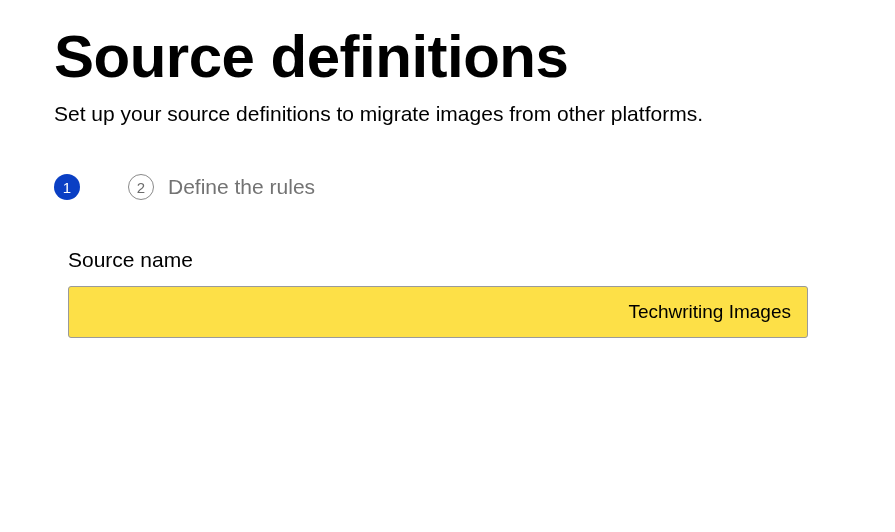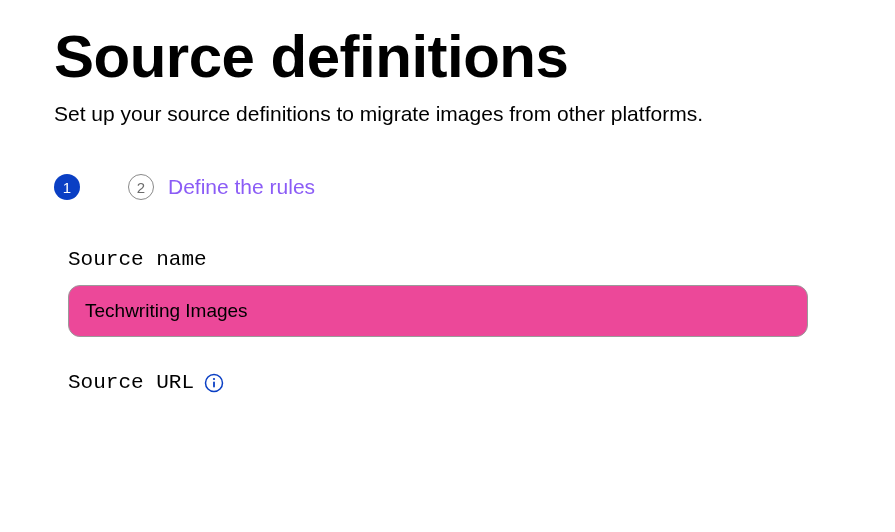--- a/index.html
+++ b/index.html
@@ -57,32 +57,31 @@
     .step-circle.inactive {
       background: #ffffff;
       border: 1.5px solid #8a8a8a;
       color: #6b6b6b;
     }
     .step-label {
       font-size: 21px;
       color: #000000;
     }
     .step-label.inactive {
-      color: #8b5cf6;
+      color: #737373;
     }
     .form-group {
       margin-bottom: 34px;
       padding-left: 14px;
     }
     .field-label-row {
       display: flex;
       align-items: center;
       gap: 10px;
       margin-bottom: 14px;
-      font-family: Liberation Mono, monospace;
     }
     .field-label {
       font-size: 21px;
       font-weight: 400;
       color: #000000;
     }
     .info-icon {
       width: 20px;
       height: 20px;
       display: inline-flex;
@@ -90,27 +89,28 @@
       justify-content: center;
     }
     .info-icon svg {
       width: 20px;
       height: 20px;
     }
     .text-input {
       width: 740px;
       height: 52px;
       border: 1px solid #9a9a9a;
-      border-radius: 12px;
+      border-radius: 3px;
       padding: 0 16px;
       font-size: 19px;
       font-family: inherit;
       color: #000000;
-      background: #ec4899;
+      background: #fde047;
       outline: none;
+      text-align: right;
     }
     .text-input::placeholder {
       color: #000000;
     }
   </style>
 </head>
 <body>
 
 <h1 class="page-title">Source definitions</h1>
 <p class="page-subtitle">Set up your source definitions to migrate images from other platforms.</p>
@@ -126,23 +126,13 @@
 </div>
 
 <div class="form-group">
   <div class="field-label-row">
     <label class="field-label">Source name</label>
   </div>
   <input type="text" class="text-input" value="Techwriting Images" style="">
 </div>
 
 <div class="form-group">
-  <div class="field-label-row">
-    <label class="field-label">Source URL</label>
-    <span class="info-icon">
-      <svg viewBox="0 0 20 20" fill="none">
-        <circle cx="10" cy="10" r="8.5" stroke="#0a3fc4" stroke-width="1.5"></circle>
-        <circle cx="10" cy="6" r="1.1" fill="#0a3fc4"></circle>
-        <rect x="9.1" y="8.5" width="1.8" height="6" rx="0.9" fill="#0a3fc4"></rect>
-      </svg>
-    </span>
-  </div>
 </div>
 
 </body></html>

